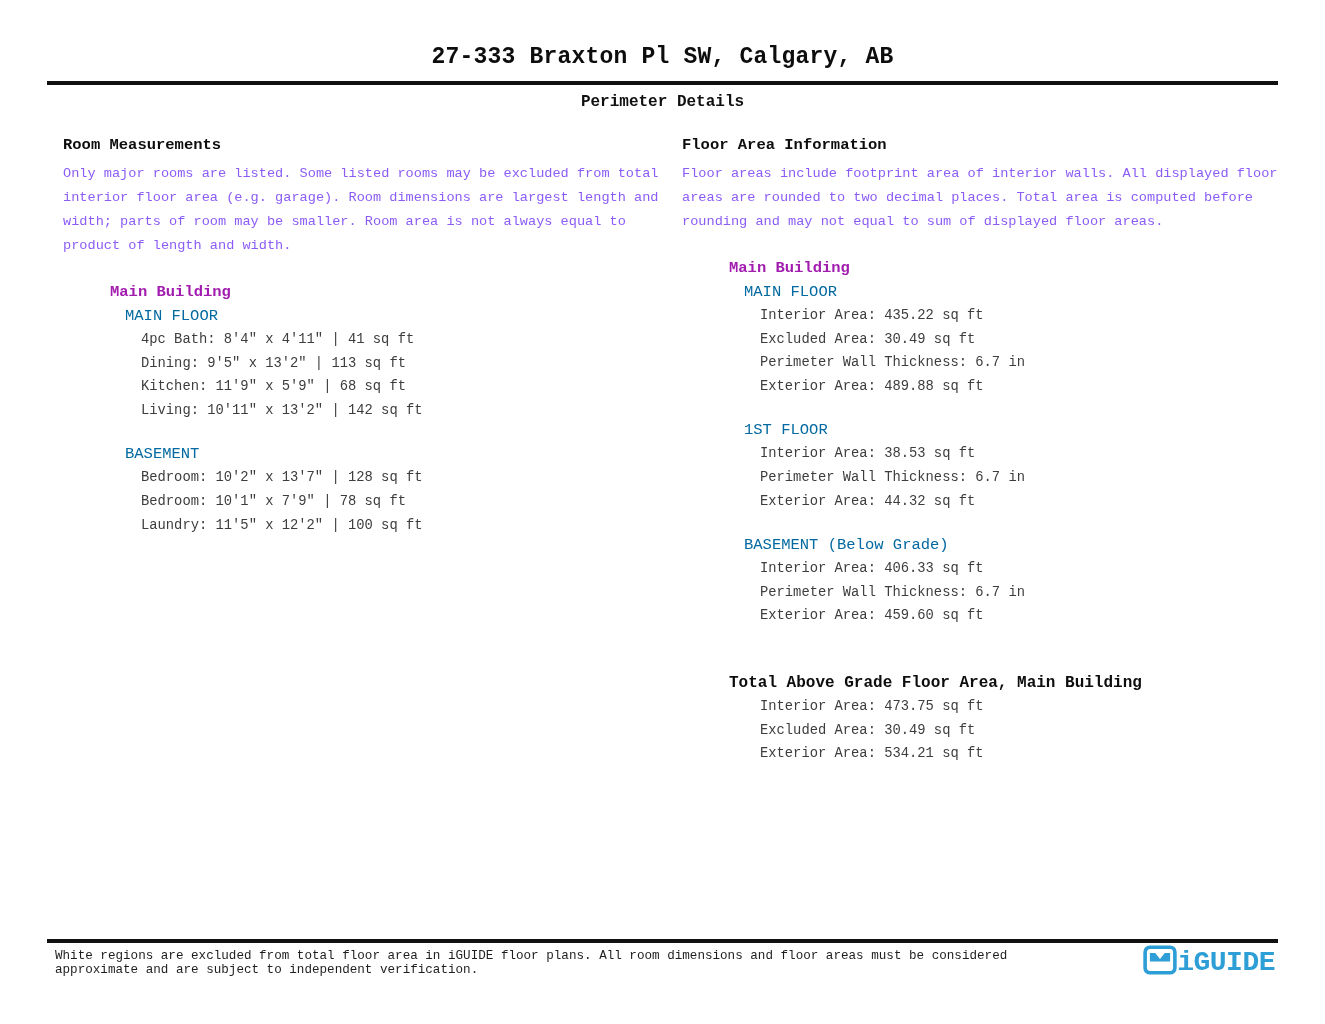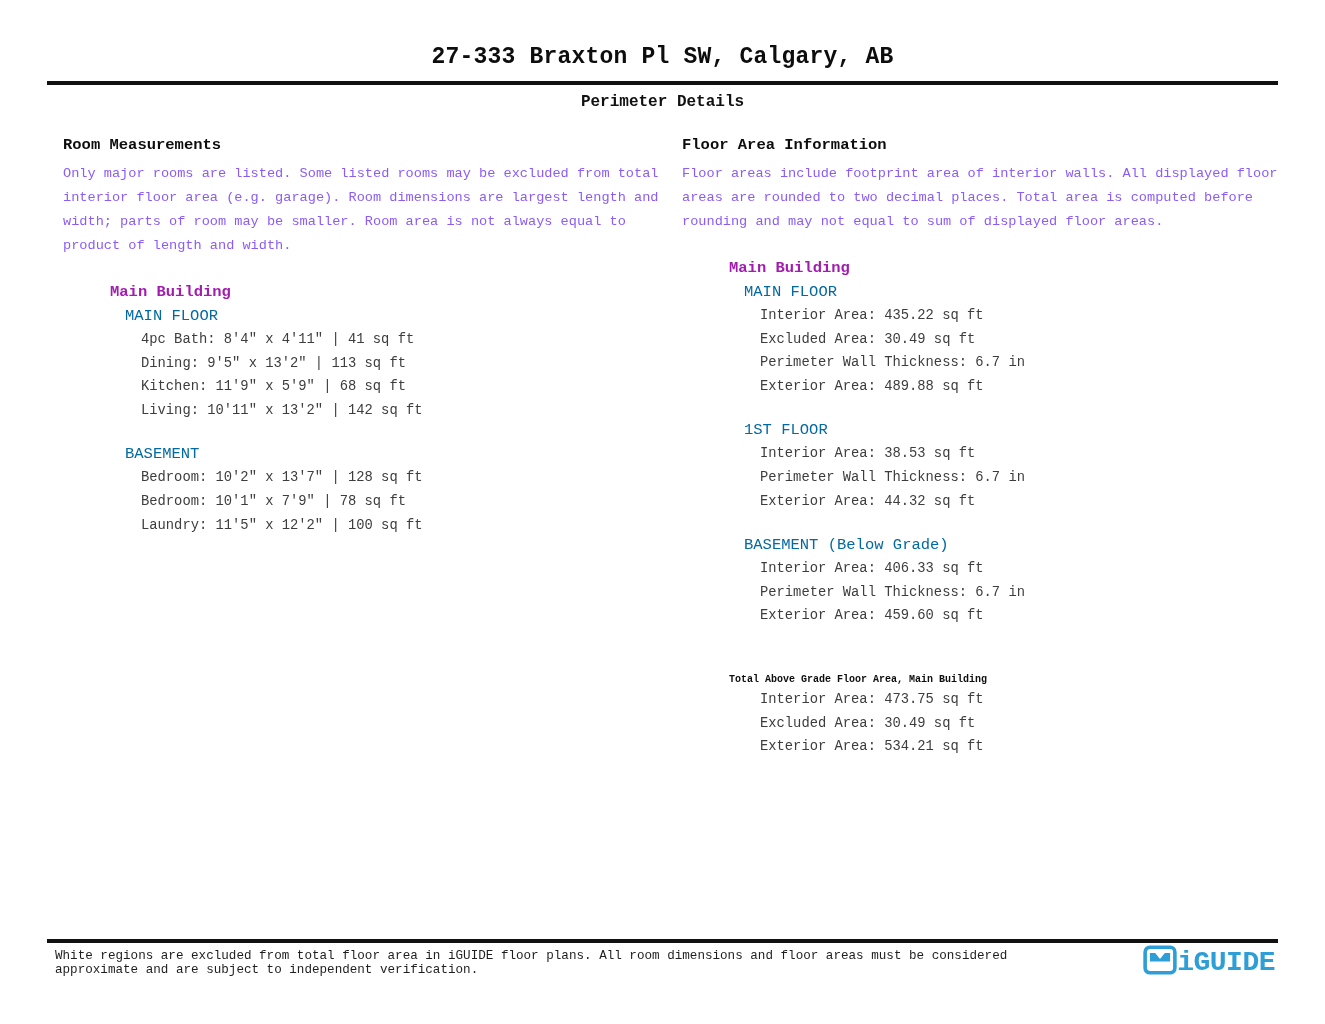--- a/index.html
+++ b/index.html
@@ -50,21 +50,21 @@
     font-size:15.5px;color:#0369a1;
   }
   .line{
     margin-left:78px;
     font-size:13.8px;line-height:23.6px;color:#3d3d3d;
   }
   .line.first{margin-top:3px;}
   .total-block{margin-top:46px;}
   .total-heading{
     margin-left:47px;
-    font-size:10px;font-weight:bold;color:#0d0d0d;
+    font-size:16px;font-weight:bold;color:#0d0d0d;
   }
   
   .footer-rule{
     position:absolute;left:47px;right:47px;top:939px;
     border:none;border-top:4px solid #111111;margin:0;
   }
   .footer-row{
     position:absolute;left:55px;right:50px;top:947px;
     display:flex;justify-content:space-between;align-items:flex-start;
   }

